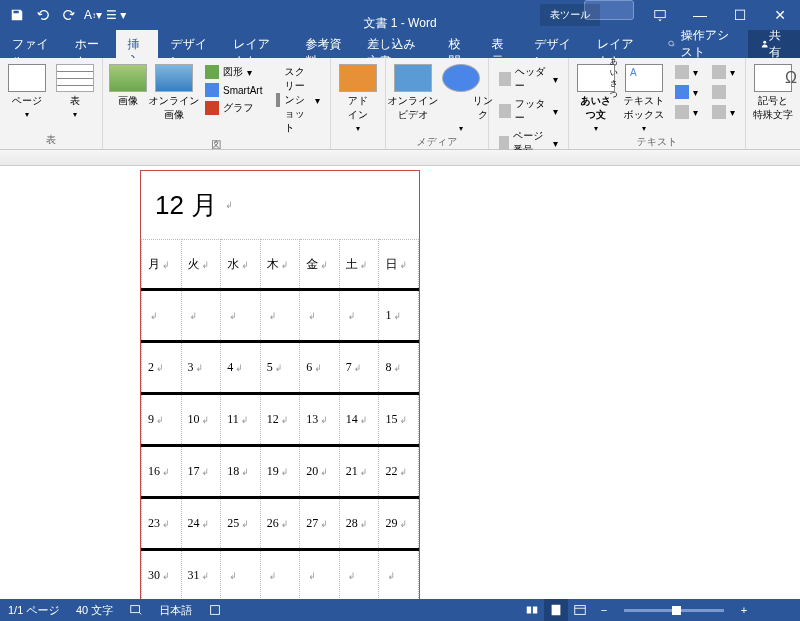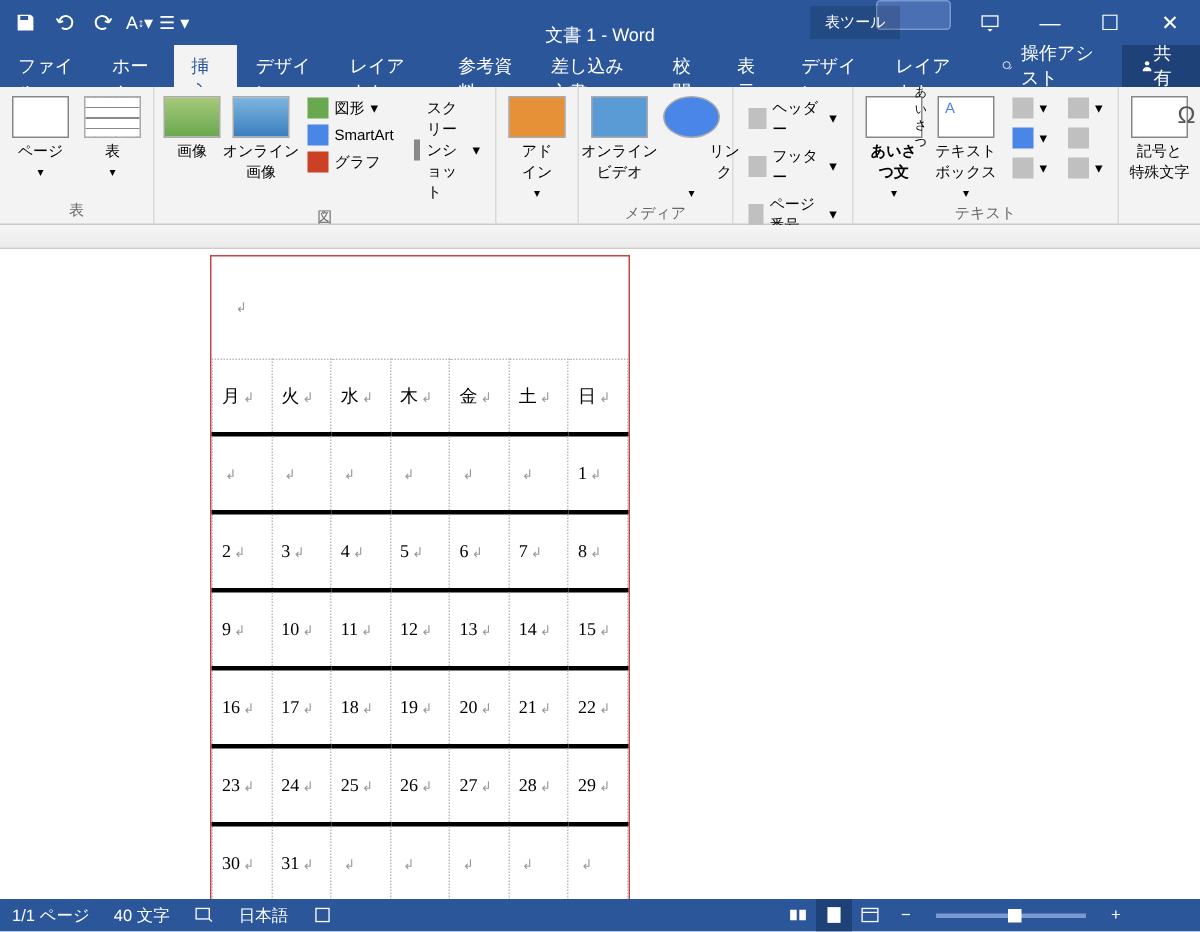--- a/index.html
+++ b/index.html
@@ -246,20 +246,21 @@
         </div>
     </div>
   </div>
 </div>
 
 <div class="docarea">
   <div class="ruler"></div>
   <div class="page">
     <div class="doc-table">
       <div class="monthrow">
+        <span>12 月</span>
           <span class="pmark">↲</span>
       </div>
       <table class="cal">
         <thead>
             <tr id="weekday-row">
               <th>月<span class="pmark">↲</span></th>
               <th>火<span class="pmark">↲</span></th>
               <th>水<span class="pmark">↲</span></th>
               <th>木<span class="pmark">↲</span></th>
               <th>金<span class="pmark">↲</span></th>

